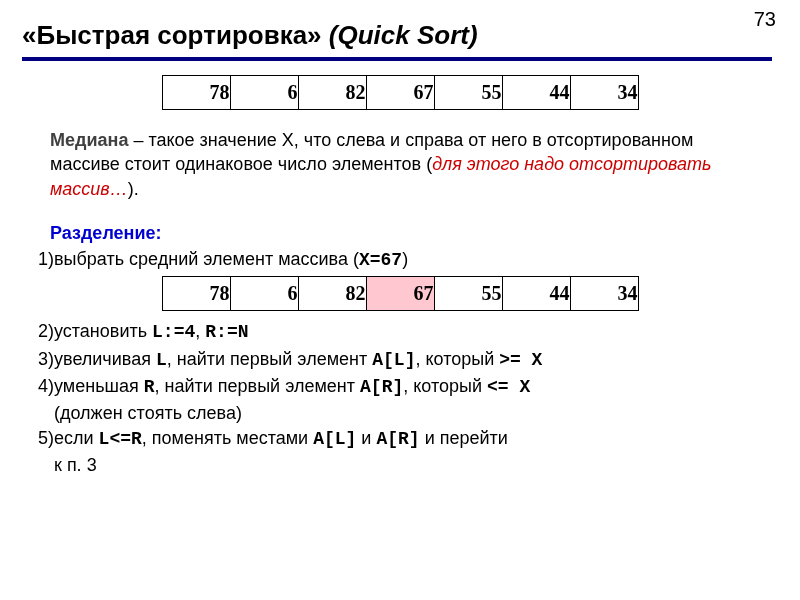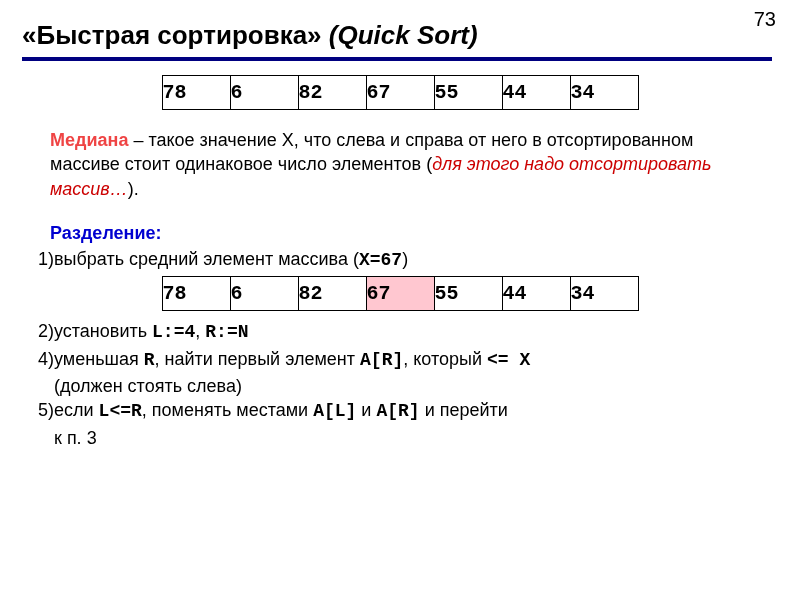--- a/index.html
+++ b/index.html
@@ -35,43 +35,43 @@
     justify-content: center;
     margin: 6px 0 18px 0;
   }
   .arr {
     border-collapse: collapse;
   }
   .arr td {
     border: 1.5px solid #000;
     width: 68px;
     height: 34px;
-    text-align: left;
+    text-align: right;
     vertical-align: middle;
-    font-family: Liberation Mono, monospace;
+    font-family: Liberation Serif, serif;
     font-size: 20px;
     font-weight: bold;
     margin-top: 41px;
   }
   .arr td.hl { background: #ffc7d0; }
   .arr2-wrap {
     display: flex;
     justify-content: center;
     margin: 4px 0 8px 0;
   }
   .content {
     padding: 0 32px 0 32px;
     font-size: 18px;
     line-height: 1.35;
   }
   .indent-para {
     padding-left: 18px;
     margin-bottom: 4px;
   }
-  .term-blue { color: #ef4444; font-weight: bold; }
+  .term-blue { color: #404040; font-weight: bold; }
   .ital-red { color: #cc0000; font-style: italic; }
   .mono { font-family: "Courier New", monospace; font-weight: bold; text-align: center; }
   .step {
     padding-left: 6px;
     margin-bottom: 2px;
     text-indent: -22px;
     margin-left: 22px;
   }
   .step-cont {
     margin-left: 22px;
@@ -135,20 +135,23 @@
         <td>34</td>
       </tr>
     </tbody>
       </table>
   </div>
 
   <p class="step">
     <span>2)</span><span>установить </span><span class="mono">L:=4</span><span>, </span><span class="mono">R:=N</span>
   </p>
 
+  <p class="step">
+    <span>3)</span><span>увеличивая </span><span class="mono">L</span><span>, найти первый элемент </span><span class="mono">A[L]</span><span>, который </span><span class="mono">&gt;= X</span>
+  </p>
 
   <p class="step">
     <span>4)</span><span>уменьшая </span><span class="mono">R</span><span>, найти первый элемент </span><span class="mono">A[R]</span><span>, который </span><span class="mono">&lt;= X</span>
   </p>
   <p class="step-cont">(должен стоять слева)</p>
 
   <p class="step">
     <span>5)</span><span>если </span><span class="mono">L&lt;=R</span><span>, поменять местами </span><span class="mono">A[L]</span><span> и </span><span class="mono">A[R]</span><span> и перейти</span>
   </p>
   <p class="step-cont">к п. 3</p>

